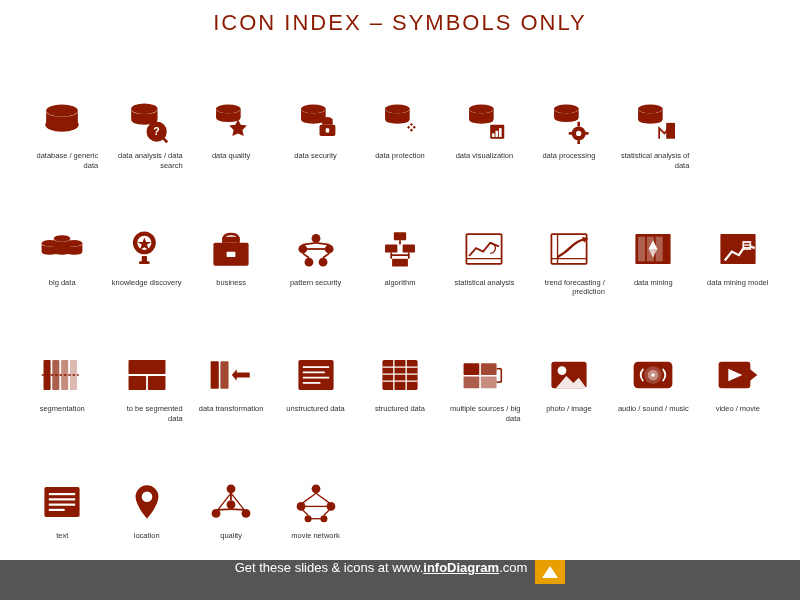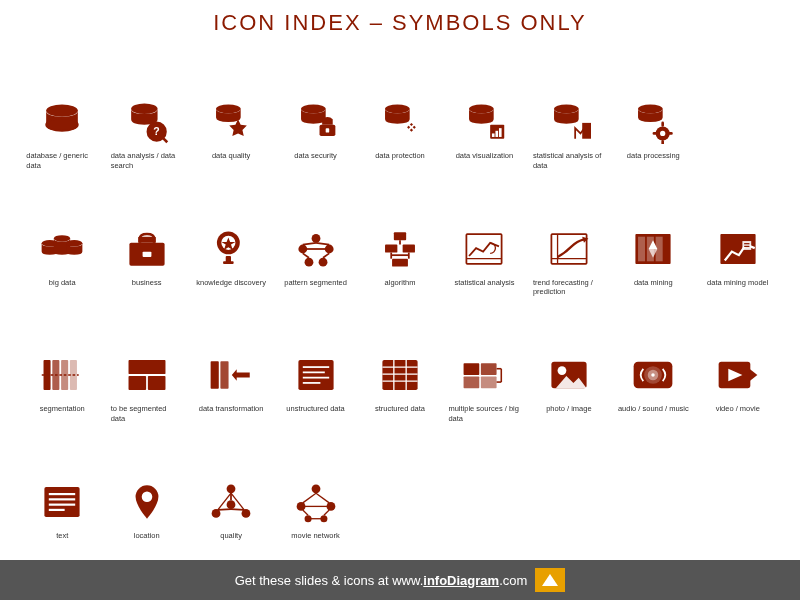--- a/index.html
+++ b/index.html
@@ -54,40 +54,40 @@
       align-items: center;
       justify-content: center;
       color: #8B1A00;
       font-size: 34px;
       position: relative;
     }
 
     .icon-label {
       font-size: 7.5px;
       color: #333;
-      text-align: left;
+      text-align: right;
       line-height: 1.3;
       margin-top: 3px;
       max-width: 72px;
     }
 
     
     .icon-grid-row4 {
       display: grid;
       grid-template-columns: repeat(9, 1fr);
       gap: 4px 0px;
       width: 100%;
     }
 
     .footer-bar {
       width: 800px;
       height: 40px;
       background: #555;
       display: flex;
-      align-items: center;
+      align-items: flex-start;
       justify-content: center;
       color: white;
       font-size: 13px;
       position: absolute;
       bottom: 0;
     }
 
     .footer-bar span.bold {
       font-weight: bold;
       text-decoration: underline;
@@ -196,40 +196,40 @@
           </svg>
       </div>
       <div class="icon-label">data
 visualization</div>
     </div>
 
     <div class="icon-item">
       <div class="icon-symbol">
         <svg viewBox="0 0 50 50" width="44" height="44">
             <ellipse cx="22" cy="10" rx="14" ry="5"></ellipse>
-            <path d="M8 10 Q8 15 22 15 Q36 15 36 10 L36 22 Q36 27 22 27 Q8 27 8 22Z"></path>
-            <polygon points="40,26 50,26 50,44 40,44" fill="#8B1A00"></polygon>
-            <polyline points="32,44 32,32 38,38 44,30 50,36" fill="none" stroke="#8B1A00" stroke-width="2"></polyline>
-          </svg>
-      </div>
-      <div class="icon-label">statistical
-analysis of data</div>
-    </div>
-
-    <div class="icon-item">
-      <div class="icon-symbol">
-        <svg viewBox="0 0 50 50" width="44" height="44">
-            <ellipse cx="22" cy="10" rx="14" ry="5"></ellipse>
             <path d="M8 10 Q8 15 22 15 Q36 15 36 10 L36 20 Q36 25 22 25 Q8 25 8 20Z"></path>
             <path d="M36 30 A8 8 0 1 1 36 46 A8 8 0 1 1 36 30" fill="#8B1A00"></path>
             <path d="M36 26 L36 29 M36 47 L36 50 M26 38 L29 38 M43 38 L46 38" stroke="#8B1A00" stroke-width="3" stroke-linecap="round"></path>
             <circle cx="36" cy="38" r="3" fill="white"></circle>
           </svg>
       </div>
       <div class="icon-label">data processing</div>
+    </div>
+
+    <div class="icon-item">
+      <div class="icon-symbol">
+        <svg viewBox="0 0 50 50" width="44" height="44">
+            <ellipse cx="22" cy="10" rx="14" ry="5"></ellipse>
+            <path d="M8 10 Q8 15 22 15 Q36 15 36 10 L36 22 Q36 27 22 27 Q8 27 8 22Z"></path>
+            <polygon points="40,26 50,26 50,44 40,44" fill="#8B1A00"></polygon>
+            <polyline points="32,44 32,32 38,38 44,30 50,36" fill="none" stroke="#8B1A00" stroke-width="2"></polyline>
+          </svg>
+      </div>
+      <div class="icon-label">statistical
+analysis of data</div>
     </div>
   </div>
 
   <div class="icon-grid">
 
     <div class="icon-item">
       <div class="icon-symbol">
         <svg viewBox="0 0 54 50" width="44" height="44">
           <ellipse cx="12" cy="18" rx="10" ry="4"></ellipse>
             <path d="M2 18 Q2 22 12 22 Q22 22 22 18 L22 28 Q22 32 12 32 Q2 32 2 28Z"></path>
@@ -238,60 +238,60 @@
           <ellipse cx="42" cy="18" rx="10" ry="4"></ellipse>
             <path d="M32 18 Q32 22 42 22 Q52 22 52 18 L52 28 Q52 32 42 32 Q32 32 32 28Z"></path>
         </svg>
       </div>
       <div class="icon-label">big data</div>
     </div>
 
     <div class="icon-item">
       <div class="icon-symbol">
         <svg viewBox="0 0 50 50" width="44" height="44">
-          <rect x="5" y="18" width="40" height="26" rx="2" fill="#8B1A00"></rect>
-          <path d="M17 18 L17 13 Q17 8 25 8 Q33 8 33 13 L33 18" fill="none" stroke="#8B1A00" stroke-width="3"></path>
-          <rect x="15" y="11" width="20" height="7" rx="1" fill="#8B1A00"></rect>
-          <rect x="20" y="28" width="10" height="6" fill="white" rx="1"></rect>
-        </svg>
-      </div>
-      <div class="icon-label">business</div>
-    </div>
-
-    <div class="icon-item">
-      <div class="icon-symbol">
-        <svg viewBox="0 0 50 50" width="44" height="44">
           <circle cx="22" cy="18" r="13" fill="#8B1A00"></circle>
           <circle cx="22" cy="18" r="8" fill="white"></circle>
           <polygon points="22,12 24,17 30,17 25,20 27,26 22,23 17,26 19,20 14,17 20,17" fill="#8B1A00"></polygon>
           <rect x="19" y="33" width="6" height="8" fill="#8B1A00" rx="1"></rect>
           <rect x="16" y="39" width="12" height="3" fill="#8B1A00" rx="1"></rect>
         </svg>
       </div>
       <div class="icon-label">knowledge
 discovery</div>
+    </div>
+
+    <div class="icon-item">
+      <div class="icon-symbol">
+        <svg viewBox="0 0 50 50" width="44" height="44">
+          <rect x="5" y="18" width="40" height="26" rx="2" fill="#8B1A00"></rect>
+          <path d="M17 18 L17 13 Q17 8 25 8 Q33 8 33 13 L33 18" fill="none" stroke="#8B1A00" stroke-width="3"></path>
+          <rect x="15" y="11" width="20" height="7" rx="1" fill="#8B1A00"></rect>
+          <rect x="20" y="28" width="10" height="6" fill="white" rx="1"></rect>
+        </svg>
+      </div>
+      <div class="icon-label">business</div>
     </div>
 
     <div class="icon-item">
       <div class="icon-symbol">
         <svg viewBox="0 0 50 50" width="44" height="44">
           <circle cx="25" cy="13" r="5" fill="#8B1A00"></circle>
           <circle cx="10" cy="25" r="5" fill="#8B1A00"></circle>
           <circle cx="40" cy="25" r="5" fill="#8B1A00"></circle>
           <circle cx="17" cy="40" r="5" fill="#8B1A00"></circle>
           <circle cx="33" cy="40" r="5" fill="#8B1A00"></circle>
           <line x1="25" y1="18" x2="10" y2="20" stroke="#8B1A00" stroke-width="2"></line>
           <line x1="25" y1="18" x2="40" y2="20" stroke="#8B1A00" stroke-width="2"></line>
           <line x1="10" y1="30" x2="17" y2="35" stroke="#8B1A00" stroke-width="2"></line>
           <line x1="40" y1="30" x2="33" y2="35" stroke="#8B1A00" stroke-width="2"></line>
           <line x1="10" y1="25" x2="40" y2="25" stroke="#8B1A00" stroke-width="2"></line>
         </svg>
       </div>
       <div class="icon-label">pattern
-segmented</div>
+security</div>
     </div>
 
     <div class="icon-item">
       <div class="icon-symbol">
         <svg viewBox="0 0 50 50" width="44" height="44">
           <rect x="18" y="6" width="14" height="9" rx="1" fill="#8B1A00"></rect>
           <rect x="8" y="20" width="14" height="9" rx="1" fill="#8B1A00"></rect>
           <rect x="28" y="20" width="14" height="9" rx="1" fill="#8B1A00"></rect>
           <rect x="16" y="36" width="18" height="9" rx="1" fill="#8B1A00"></rect>
           <line x1="25" y1="15" x2="25" y2="20" stroke="#8B1A00" stroke-width="2"></line>

